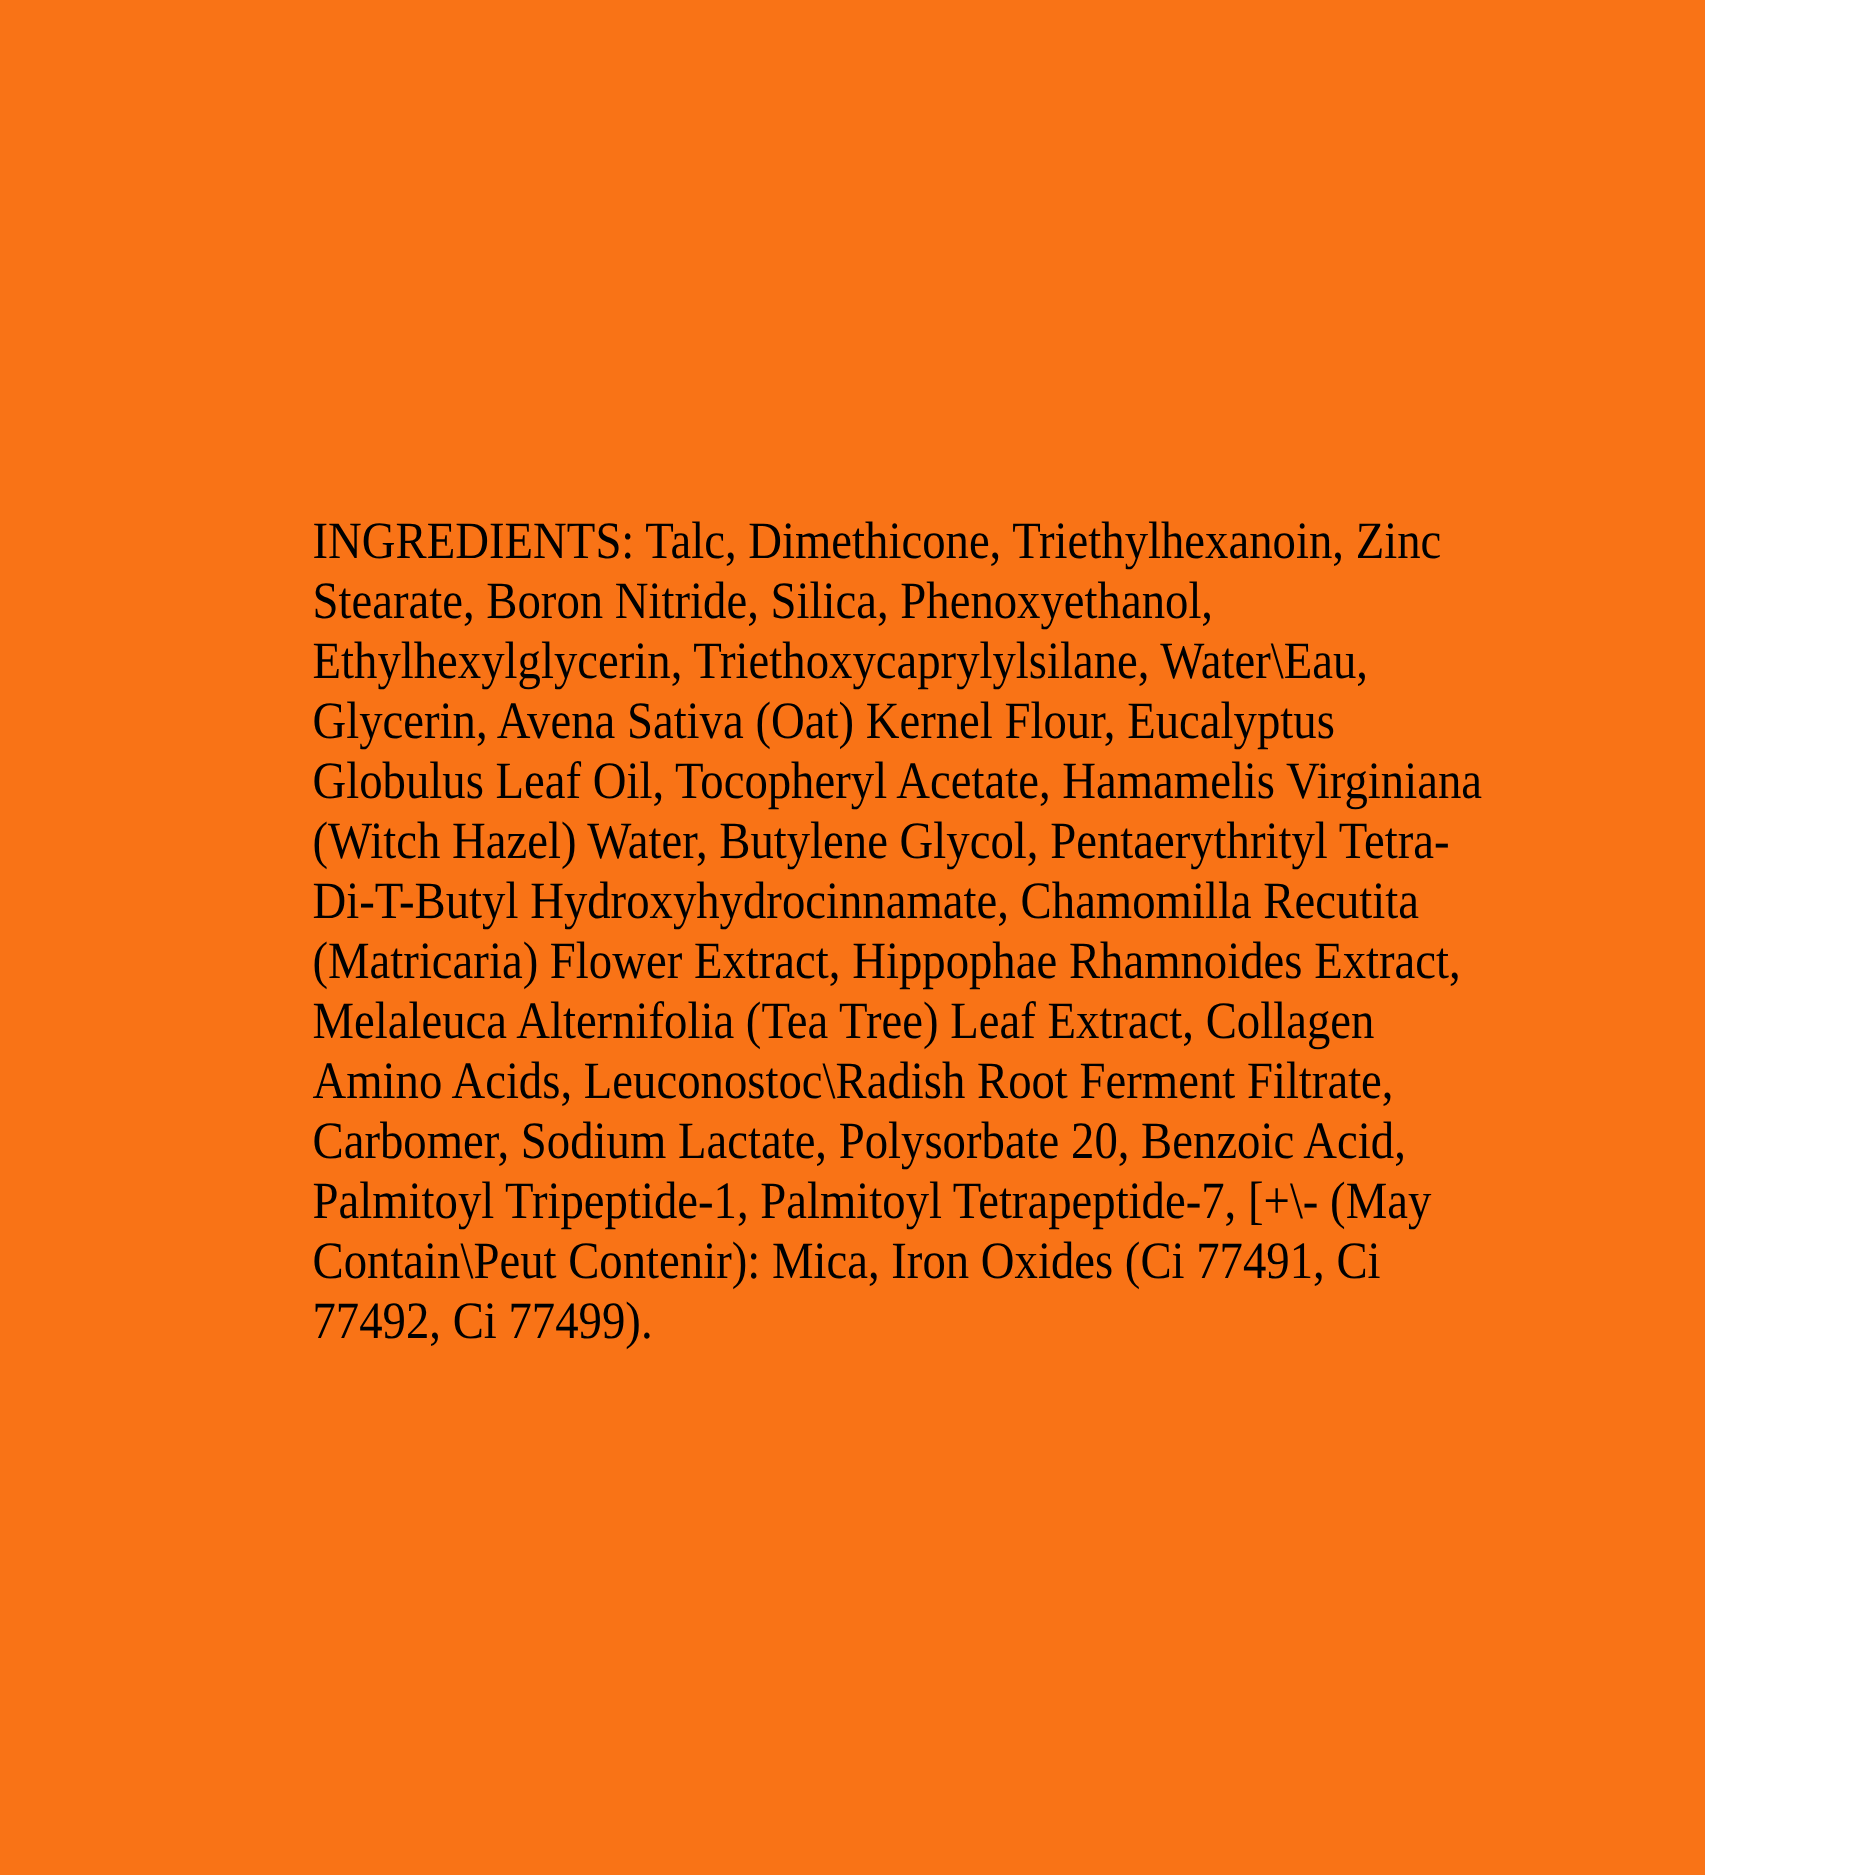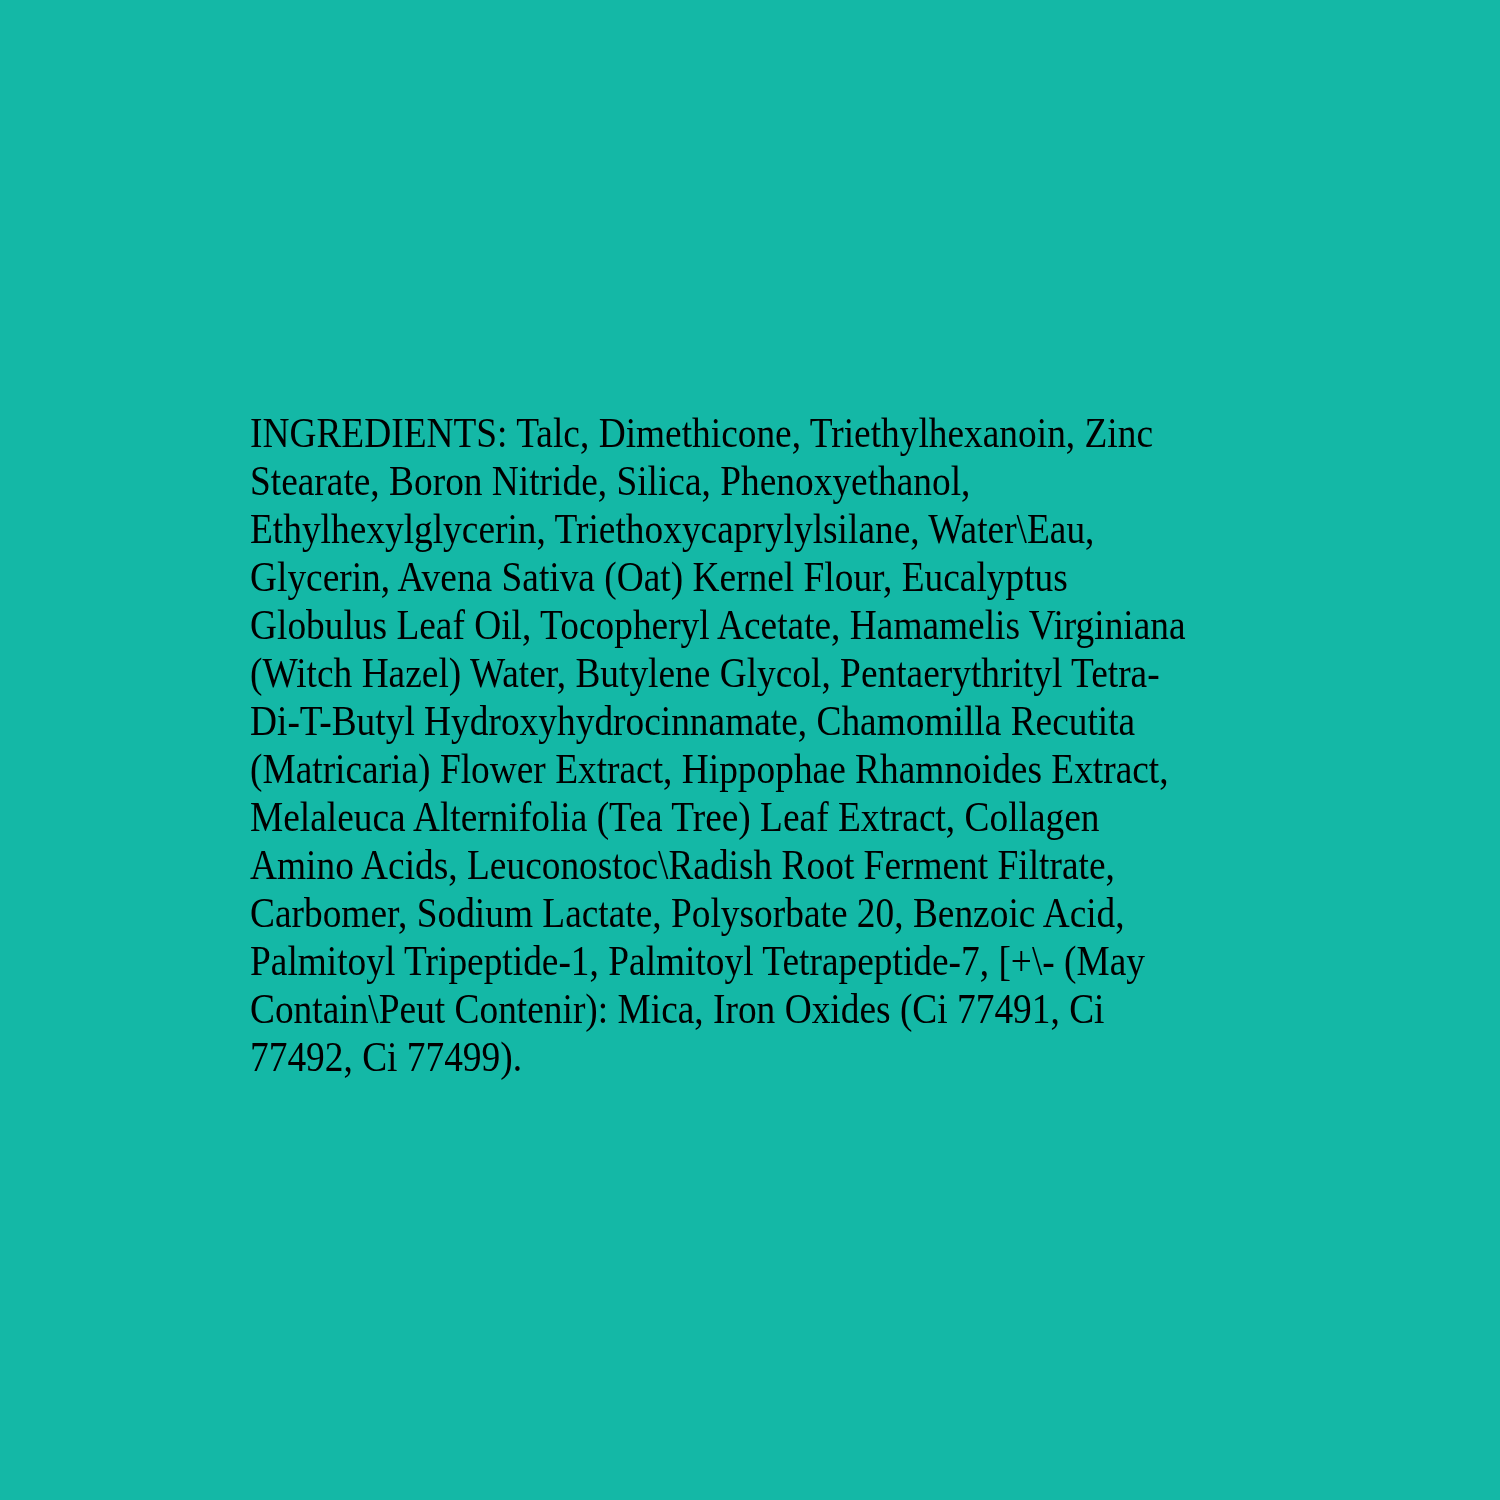--- a/index.html
+++ b/index.html
@@ -2,23 +2,23 @@
 <html><head>
 <meta charset="utf-8">
 <style>
   html, body {
     margin: 0;
     padding: 0;
     background: #ffffff;
   }
   .canvas {
     position: relative;
-    width: 1500px;
+    width: 1364px;
     height: 1500px;
-    background: #14b8a6;
+    background: #f97316;
     overflow: hidden;
   }
   .text-block {
     position: absolute;
     left: 250px;
     top: 409px;
     width: 1140px;
     font-family: "Liberation Serif", "DejaVu Serif", serif;
     font-size: 42px;
     line-height: 48px;

